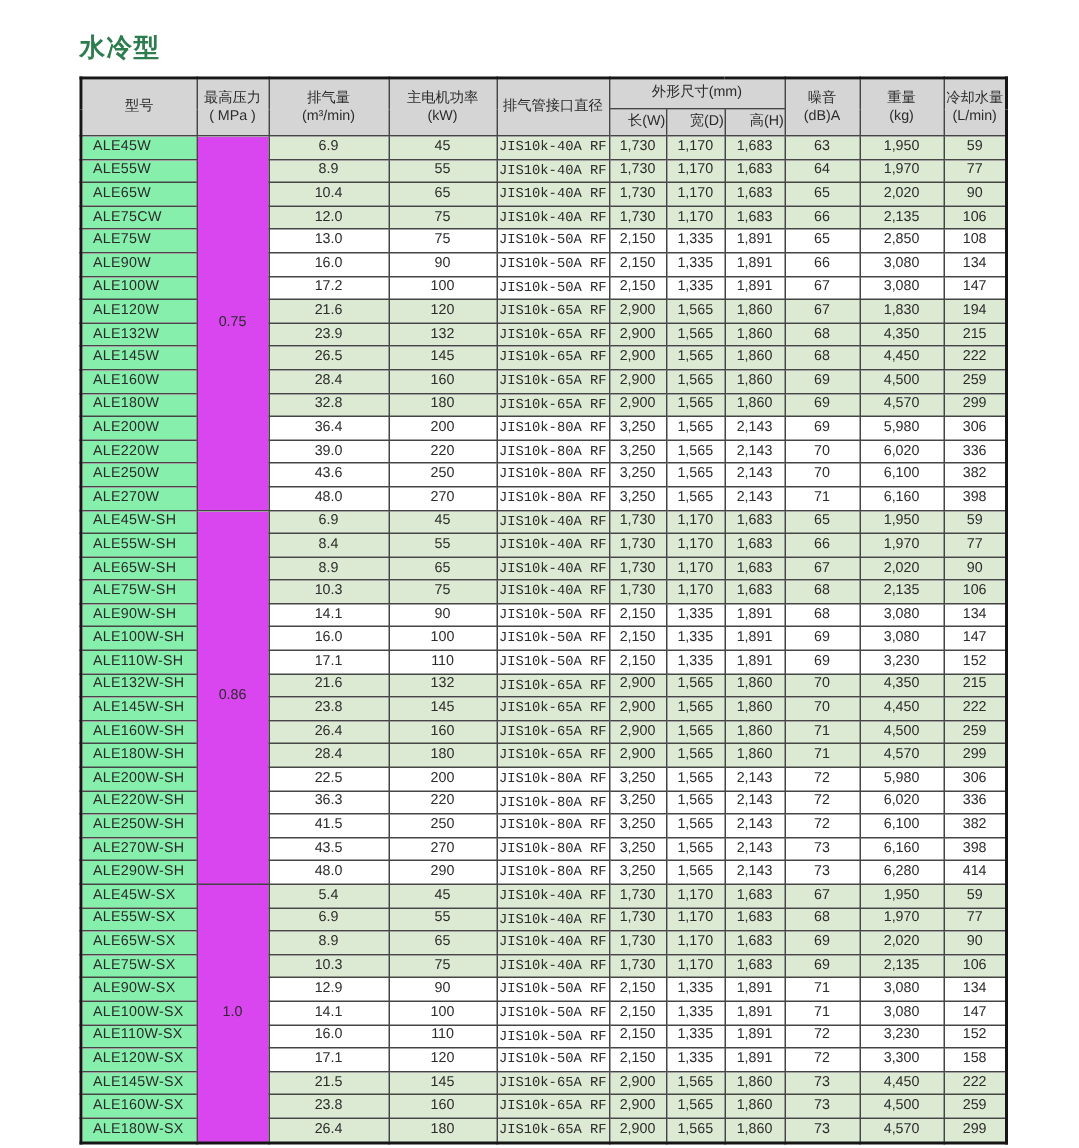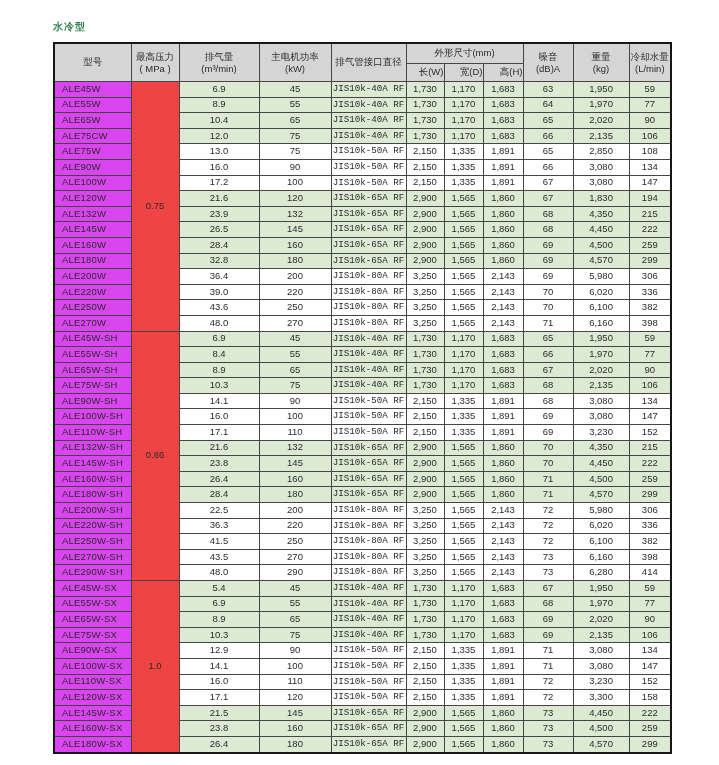--- a/index.html
+++ b/index.html
@@ -4,21 +4,21 @@
 <style>
   html,body { margin:0; padding:0; background:#ffffff; }
   body {
     width:719px; height:765px; overflow:hidden;
     font-family:"Liberation Sans","DejaVu Sans",sans-serif;
     -webkit-font-smoothing:antialiased;
   }
   .page { position:relative; padding:20px 0 0 53px; }
   .title {
     margin:0 14px 8px 0;
-    font-size:10px; font-weight:bold; color:#2e7d4f;
+    font-size:17px; font-weight:bold; color:#2e7d4f;
     letter-spacing:1px;
   }
   table.spec {
     border-collapse:collapse; table-layout:fixed;
     width:617px;
     border:2px solid #161616;
   }
   table.spec th, table.spec td {
     border:1px solid #454545;
     padding:0;
@@ -26,25 +26,25 @@
     text-align:center; vertical-align:middle;
     white-space:nowrap; overflow:hidden;
     line-height:1.15;
   }
   thead th { background:#d5d5d5; font-weight:normal; color:#1f1f1f; }
   thead tr.h1 th { height:19px; }
   thead tr.h2 th { height:17px;text-align:right; }
   thead .two-line div { line-height:1.18; }
   tbody td { height:14.6px; background:#ffffff; }
   tbody td.model {
-    background:#d946ef; text-align:left; padding-left:7px;
+    background:#86efac; text-align:left; padding-left:7px;
     letter-spacing:0.2px;
   }
   tbody td.hl { background:#dcead3; }
-  tbody td.pressure { background:#ef4444; font-size:9.5px; }
+  tbody td.pressure { background:#d946ef; font-size:9.5px; }
   tbody tr.group-start td { border-top:1.8px solid #161616; }
   tbody td.pipe { font-size:9.2px;font-family:Liberation Mono, monospace; }
 </style>
 </head>
 <body>
 
 <div class="page">
   <h1 class="title">水冷型</h1>
 
   <table class="spec">

